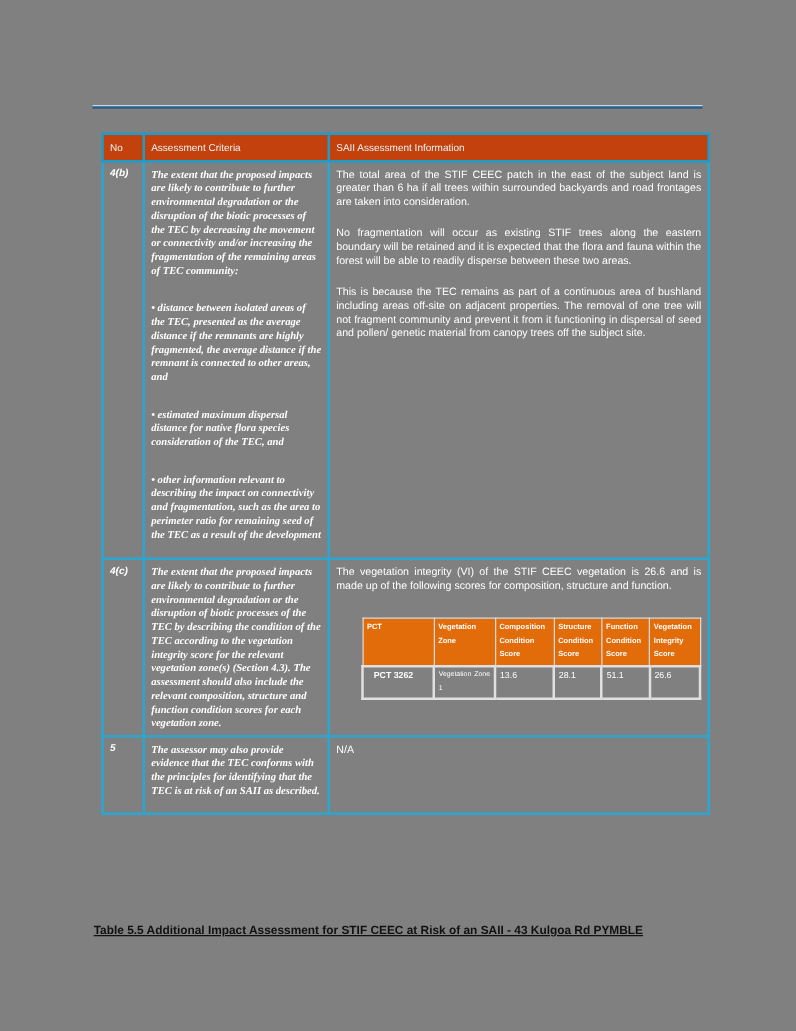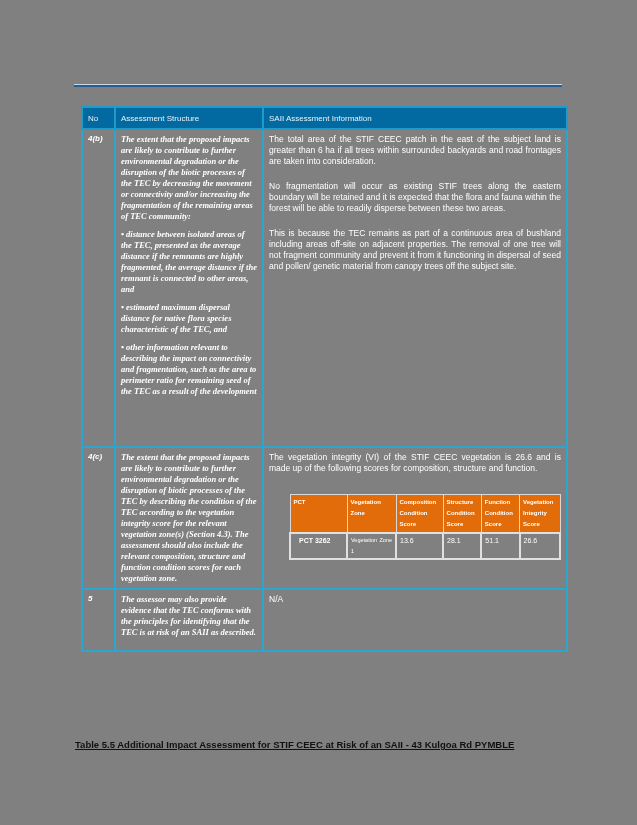--- a/index.html
+++ b/index.html
@@ -15,36 +15,36 @@
     position: absolute; left: 74px; top: 84px; width: 488px; height: 2px;
     background: #2a5d8a; border-top: 1px solid #c9d7e6;
   }
   .main-table {
     position: absolute; left: 81px; top: 106px; width: 487px;
     border-collapse: collapse;
     border: 2px solid #1e9bc8;
     font-size: 8px;
   }
   .main-table th {
-    background: #0369a1; color: #e8f4f8; font-weight: normal;
+    background: #c2410c; color: #e8f4f8; font-weight: normal;
     text-align: left; padding: 3px 5px; height: 14px;
     border: 2px solid #1e9bc8; font-size: 8px;
   }
   .main-table td {
     vertical-align: top; padding: 4px 5px;
     border: 2px solid #2aa6d1;
   }
   .col-no { width: 22px; }
   .col-crit { width: 150px; }
   .row-no { font-style: italic; font-weight: bold; font-size: 8px; }
   .crit-text {
     font-family: Liberation Serif, serif; font-style: italic; font-weight: bold;
     font-size: 8.5px; line-height: 11px;
   }
-  .crit-bullet { margin-top: 7px; }
+  .crit-bullet { margin-top: 19px; }
   .info-text {
     font-family: "Liberation Sans", sans-serif; font-size: 8.5px; line-height: 11px;
     text-align: justify;
   }
   .info-text p { margin: 0 0 14px 0; }
   .inner-table {
     border-collapse: collapse; margin: 20px 0 0 20px; width: 272px;
     font-size: 6px;
   }
   .inner-table th {
@@ -63,31 +63,31 @@
 </style>
 </head>
 <body>
 
 <div class="top-rule"></div>
 
 <table class="main-table">
   <thead>
     <tr>
       <th class="col-no">No</th>
-      <th class="col-crit">Assessment Structure</th>
+      <th class="col-crit">Assessment Criteria</th>
       <th>SAII Assessment Information</th>
     </tr>
   </thead>
   <tbody>
     <tr style="height:318px;">
       <td class="row-no">4(b)</td>
       <td>
         <div class="crit-text">The extent that the proposed impacts are likely to contribute to further environmental degradation or the disruption of the biotic processes of the TEC by decreasing the movement or connectivity and/or increasing the fragmentation of the remaining areas of TEC community:</div>
         <div class="crit-text crit-bullet">• distance between isolated areas of the TEC, presented as the average distance if the remnants are highly fragmented, the average distance if the remnant is connected to other areas, and</div>
-        <div class="crit-text crit-bullet">• estimated maximum dispersal distance for native flora species characteristic of the TEC, and</div>
+        <div class="crit-text crit-bullet">• estimated maximum dispersal distance for native flora species consideration of the TEC, and</div>
         <div class="crit-text crit-bullet">• other information relevant to describing the impact on connectivity and fragmentation, such as the area to perimeter ratio for remaining seed of the TEC as a result of the development</div>
       </td>
       <td class="info-text">
         <p>The total area of the STIF CEEC patch in the east of the subject land is greater than 6 ha if all trees within surrounded backyards and road frontages are taken into consideration.</p>
         <p>No fragmentation will occur as existing STIF trees along the eastern boundary will be retained and it is expected that the flora and fauna within the forest will be able to readily disperse between these two areas.</p>
         <p>This is because the TEC remains as part of a continuous area of bushland including areas off-site on adjacent properties. The removal of one tree will not fragment community and prevent it from it functioning in dispersal of seed and pollen/ genetic material from canopy trees off the subject site.</p>
       </td>
     </tr>
     <tr style="height:112px;">
       <td class="row-no">4(c)</td>

